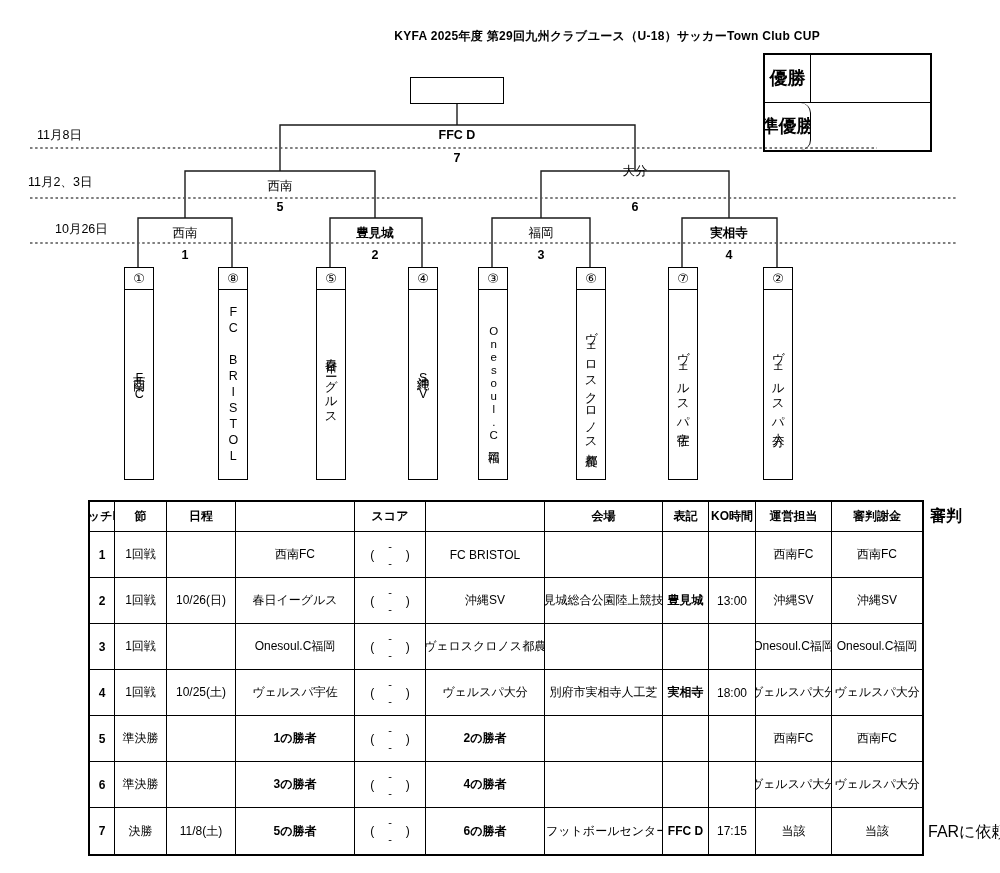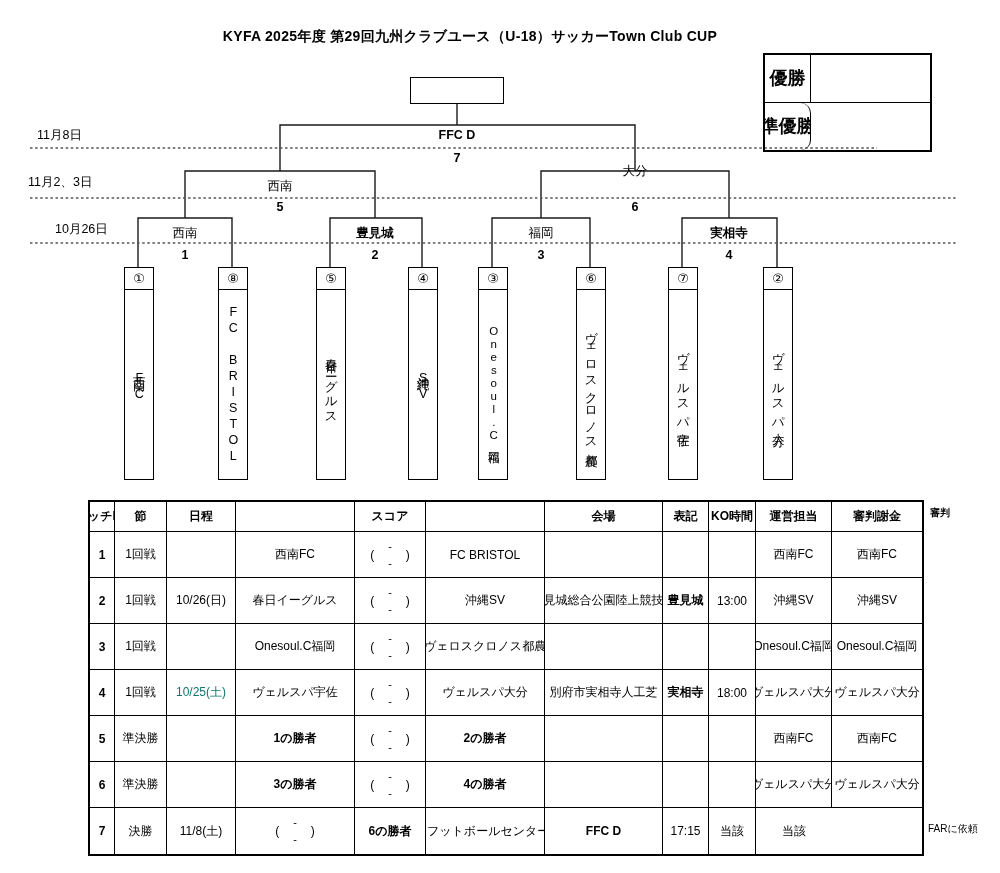--- a/index.html
+++ b/index.html
@@ -1,23 +1,23 @@
 <!DOCTYPE html>
 <html><head>
 <meta charset="utf-8">
 <style>
   html,body{margin:0;padding:0;background:#fff;}
   .stage{position:relative;width:1000px;height:873px;background:#fff;overflow:hidden;
          font-family:"Liberation Sans","DejaVu Sans",sans-serif;color:#000;}
   .abs{position:absolute;}
-  .title{left:120px;top:28px;width:700px;text-align:center;font-size:14px;font-weight:bold;letter-spacing:.3px;}
+  .title{left:120px;top:28px;width:700px;text-align:right;font-size:12px;font-weight:bold;letter-spacing:.3px;}
   .datelbl{font-size:12.5px;white-space:nowrap;}
   .blabel{transform:translateX(-50%);white-space:nowrap;font-size:12.5px;text-align:center;}
   .b{font-weight:bold;}
-  .red{color:#0f766e;}
+  .red{color:#000000;}
   .champ-box{left:410px;top:77px;width:92px;height:25px;border:1.5px solid #000;background:#fff;}
   
   .resbox{left:763px;top:53px;width:165px;height:95px;border:2px solid #000;display:grid;
           grid-template-columns:46px 1fr;grid-template-rows:1fr 1fr;}
   .resbox .rc{border-right:1.5px solid #000;border-bottom:1.5px solid #000;display:flex;align-items:center;justify-content:center;
           font-size:18px;font-weight:bold;white-space:nowrap;overflow:hidden;}
   .resbox .rv{border-bottom:1.5px solid #000;}
   .resbox .last{border-bottom:none;border-radius:10px;}
   
   .team{width:28px;height:211px;border:1.5px solid #000;background:#fff;display:flex;flex-direction:column;align-items:stretch;}
@@ -29,21 +29,21 @@
          grid-template-columns:25px 52px 69px 119px 71px 119px 118px 46px 47px 76px 90px;
          grid-template-rows:30px repeat(7,46px);}
   .c{border-right:1px solid #000;border-bottom:1px solid #000;display:flex;align-items:center;justify-content:center;
      font-size:12px;white-space:nowrap;overflow:hidden;padding:0 1px;}
   .c.h{font-weight:bold;}
   .c.lastcol{border-right:none;}
   .c.lastrow{border-bottom:none;}
   .c.left{justify-content:flex-start;}
   .score{display:flex;align-items:center;justify-content:center;gap:14px;font-size:12px;}
   .dashes{display:flex;flex-direction:column;align-items:center;gap:6px;font-size:11px;line-height:1;}
-  .outtxt{font-size:10px;white-space:nowrap;}
+  .outtxt{font-size:16px;white-space:nowrap;}
 </style>
 </head>
 <body>
 
 <div class="stage">
 
   <div class="abs title">KYFA 2025年度 第29回九州クラブユース（U-18）サッカーTown Club CUP</div>
 
   <svg class="abs" style="left:0;top:0;" width="1000" height="500" viewBox="0 0 1000 500">
     <g fill="none" stroke="#1a1a1a" stroke-width="1.4">
@@ -250,20 +250,21 @@
     <div class="c b">4の勝者</div>
     <div class="c"></div>
     <div class="c b"></div>
     <div class="c"></div>
     <div class="c">ヴェルスパ大分</div>
     <div class="c lastcol">ヴェルスパ大分</div>
 
     <div class="c b lastrow">7</div>
     <div class="c lastrow">決勝</div>
     <div class="c lastrow">11/8(土)</div>
+    <div class="c b lastrow">5の勝者</div>
     <div class="c score lastrow">
         <span>(</span>
         <span class="dashes">
           <span>-</span>
           <span>-</span>
         </span>
         <span>)</span>
       </div>
     <div class="c b lastrow">6の勝者</div>
     <div class="c left lastrow">フットボールセンターDピッチ</div>

